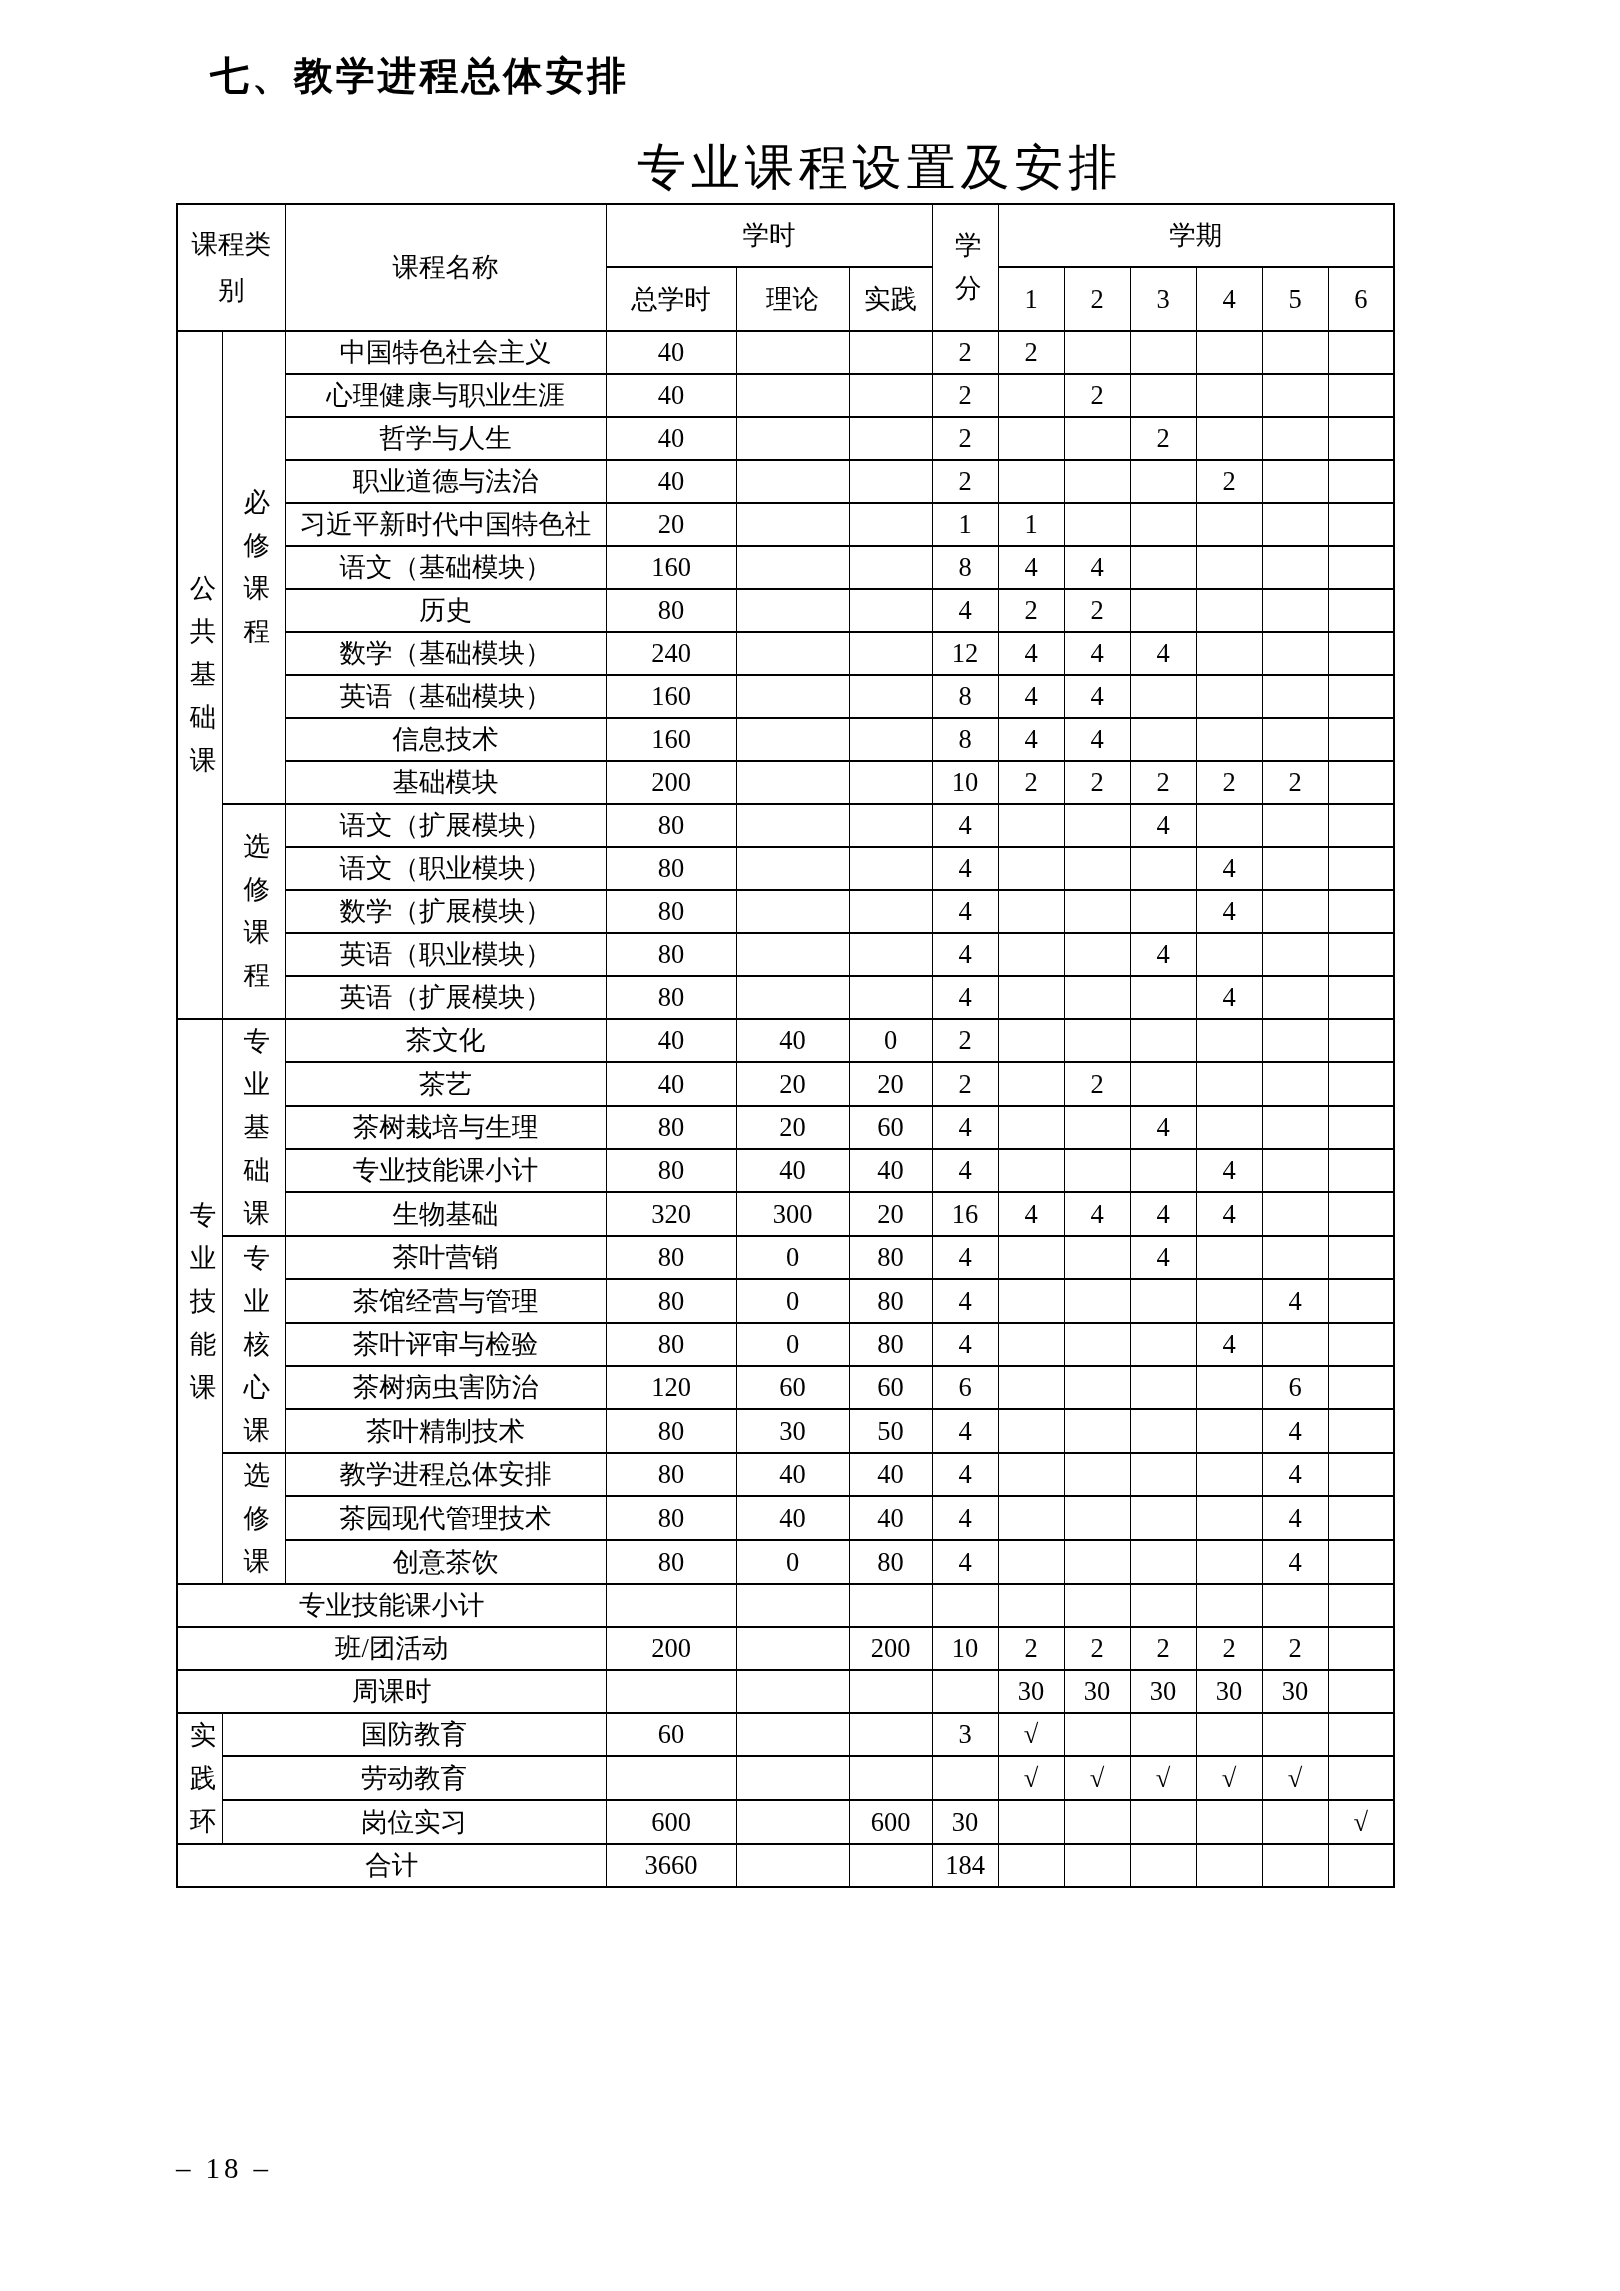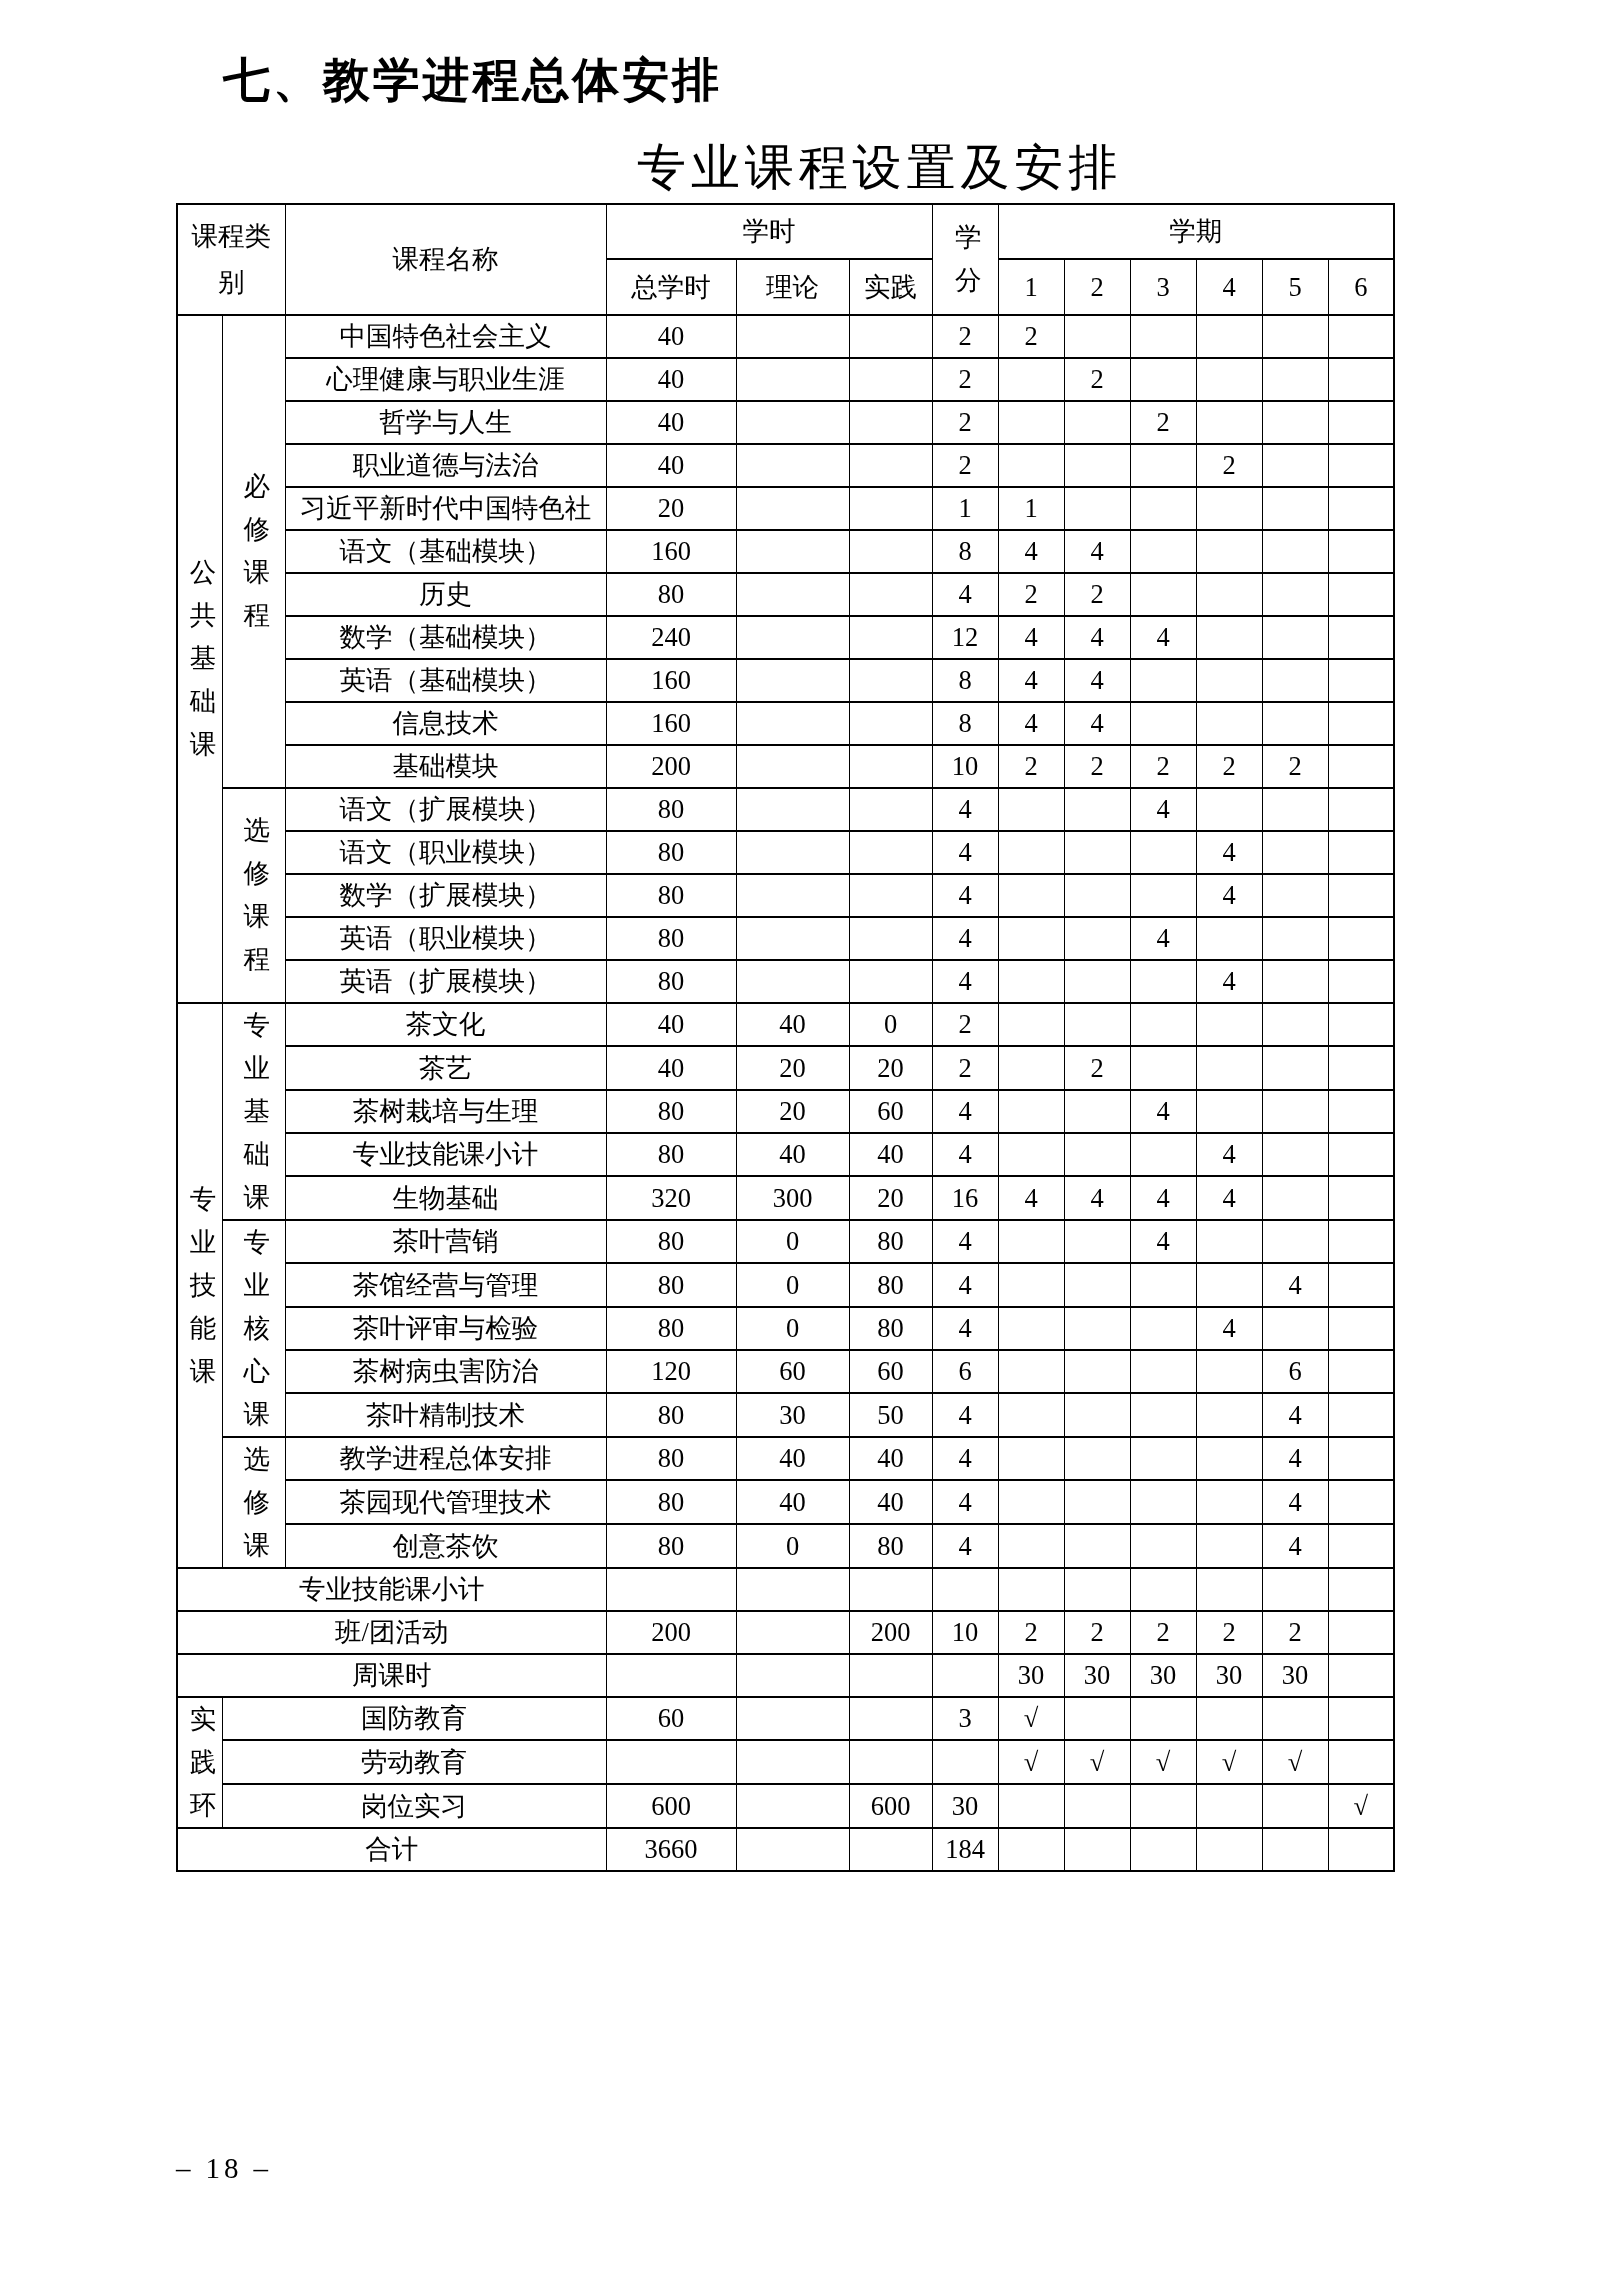--- a/index.html
+++ b/index.html
@@ -3,43 +3,43 @@
 <meta charset="utf-8">
 <style>
   * { box-sizing: border-box; }
   html, body { margin: 0; padding: 0; background: #e8e8e8; }
   body { font-family: "Liberation Serif", "DejaVu Serif", serif; color: #000; }
   .page {
     position: relative; width: 1620px; height: 2292px;
     background: #ffffff; margin: 0 auto; overflow: hidden;
   }
   .sec-title {
-    position: absolute; left: 223px; top: 49px; margin: 0;
+    position: absolute; left: 210px; top: 49px; margin: 0;
     font-family: "Liberation Sans", "DejaVu Sans", sans-serif;
-    font-size: 47px; font-weight: 700; letter-spacing: 2.9px;
+    font-size: 39px; font-weight: 700; letter-spacing: 2.9px;
   }
   .tbl-title {
     position: absolute; left: 637px; top: 135px;
     font-size: 49px; font-weight: 400; letter-spacing: 4.9px; white-space: nowrap;
   }
   #table-host table {
     position: absolute; left: 176px; top: 203px;
     border-collapse: collapse; table-layout: fixed;
     border: 2.5px solid #000;
   }
   th, td {
     border-left: 1px solid #000; border-right: 1px solid #000;
     border-top: 2px solid #000; border-bottom: 2px solid #000;
     text-align: center; vertical-align: middle;
     font-weight: 400; font-size: 26.5px; padding: 0;
     height: 43px; line-height: 1.15; overflow: hidden;
   }
   thead th { height: 42px; }
   .wrap-v   { width: 1.25em; margin: 0 auto; word-break: break-all; line-height: 43px; text-align: right; }
-  .wrap-cat { width: 3.4em;  margin: 8px auto; word-break: break-all; line-height: 1.75; }
+  .wrap-cat { width: 3.4em;  margin: 16px auto; word-break: break-all; line-height: 1.75; }
   .page-num {
     position: absolute; left: 176px; top: 2152px; width: 210px;
     font-size: 29px; letter-spacing: 3.9px;
   }
 </style>
 </head>
 <body>
 
 <div class="page">
   <h1 class="sec-title">七、教学进程总体安排</h1>

